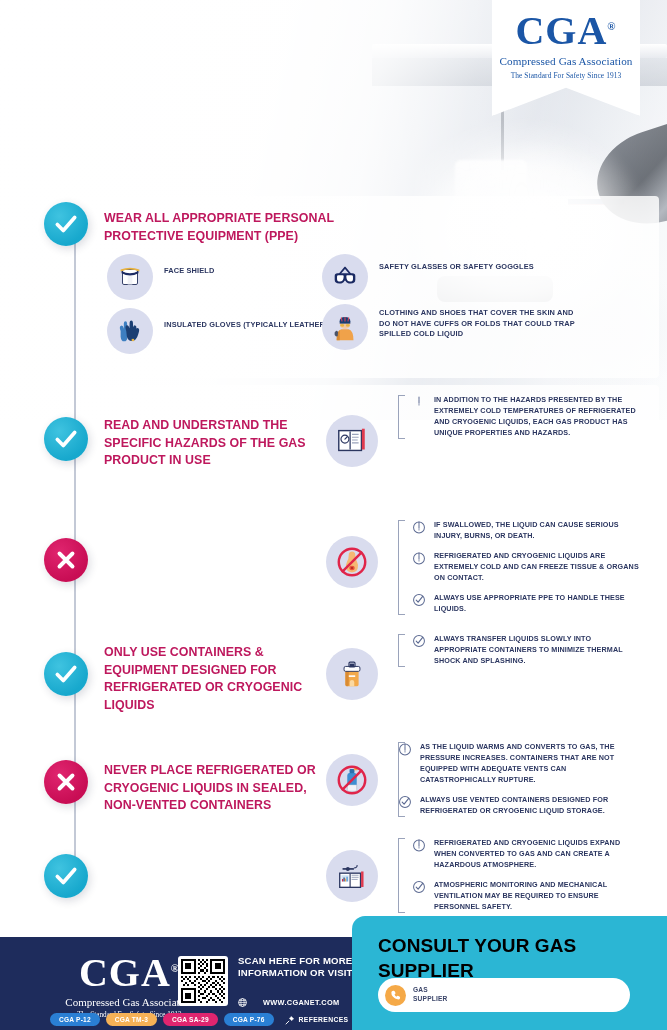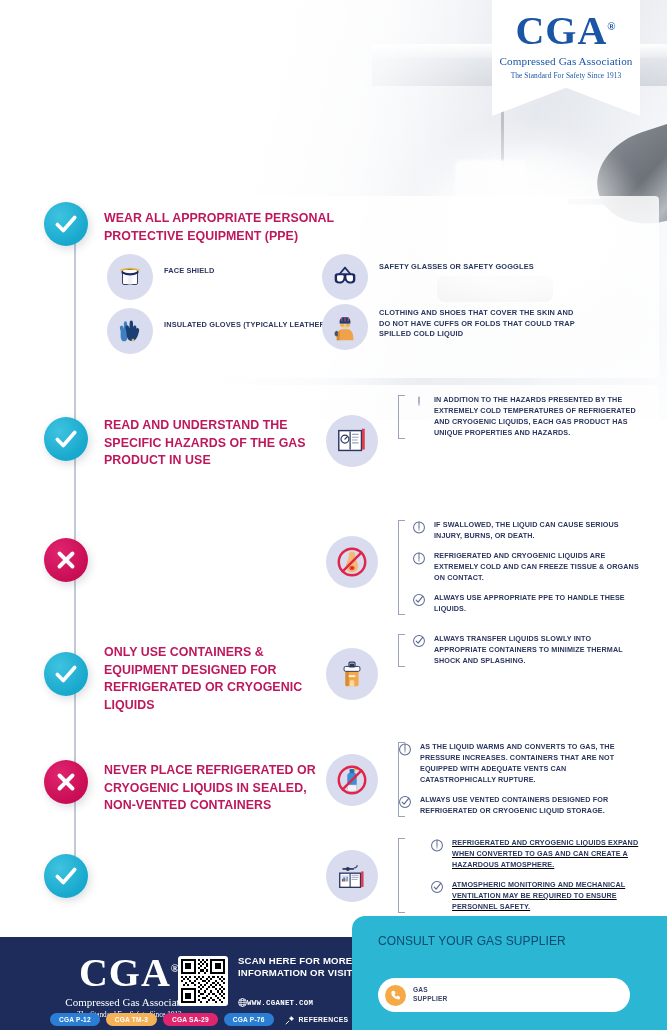--- a/index.html
+++ b/index.html
@@ -185,22 +185,22 @@
     background: #ffffff; border-radius: 3px; padding: 3px;
   }
   .qr canvas, .qr .qrgrid { width: 44px; height: 44px; display: block; }
   .scan-text {
     position: absolute; left: 238px; top: 18px; width: 120px;
     font-size: 9.6px; font-weight: 700; line-height: 1.26; color: #ffffff;
     text-transform: uppercase; letter-spacing: .2px;
   }
   .scan-url {
     position: absolute; left: 238px; top: 61px;
-    display: flex; align-items: center; gap: 0;
-    font-size: 7.4px; font-weight: 700; color: #ffffff; text-transform: uppercase; letter-spacing: .3px; font-family: Liberation Mono, monospace;
+    display: flex; align-items: center; gap: 16px;
+    font-size: 7.4px; font-weight: 700; color: #ffffff; text-transform: uppercase; letter-spacing: .3px;
   }
   .globe { width: 9px; height: 9px; flex: 0 0 9px; }
   .ref-row {
     position: absolute; left: 50px; top: 76px; display: flex; align-items: center; gap: 6px;
   }
   .pill {
     font-size: 6.6px; font-weight: 700; color: #ffffff; letter-spacing: .2px;
     padding: 3.2px 9px; border-radius: 9px; white-space: nowrap;
   }
   .ref-lab {
@@ -208,21 +208,21 @@
     font-size: 6.8px; font-weight: 700; color: #ffffff; letter-spacing: .35px; text-transform: uppercase;
   }
 
   
   .consult {
     position: absolute; left: 352px; top: 916px; width: 315px; height: 114px;
     background: #2bb6d4; border-top-left-radius: 13px;
     padding: 18px 22px 0 26px;
   }
   .consult-title {
-    font-size: 12px; font-weight: 400; line-height: 1.3; color: #0c4a6e;
+    font-size: 19px; font-weight: 700; line-height: 1.3; color: #000000;
     text-transform: uppercase; letter-spacing: .1px;
   }
   .supplier-box {
     position: absolute; left: 26px; top: 62px; width: 252px; height: 34px;
     background: #ffffff; border-radius: 17px; display: flex; align-items: center;
     padding-left: 7px; gap: 7px;
   }
   .phone-circle {
     width: 21px; height: 21px; border-radius: 50%; background: #f5a947;
     display: flex; align-items: center; justify-content: center; flex: 0 0 21px;
@@ -505,21 +505,21 @@
         <rect x="9" y="19.6" width="1.2" height="4.2" fill="#2b3660"></rect>
         <rect x="10.6" y="20.8" width="1.2" height="3" fill="#f3a94a"></rect>
         <rect x="12.2" y="18.8" width="1.2" height="5" fill="#3f8fd1"></rect>
         <path d="M17.6 17.2 H25 M17.6 19.4 H25 M17.6 21.6 H24" stroke="#9aa3bb" stroke-width="1"></path>
         <rect x="27.6" y="13.2" width="2.6" height="16.4" fill="#e03a4e"></rect>
       </svg>
     </div>
 
     <div class="bullets" style="left:398px;top:2px;width:244px;">
       <div class="bracket"></div>
-      <div style="padding-left:32px;text-decoration:underline;">
+      <div style="padding-left:14px;">
         <div class="bullet">
           <svg class="bico" viewBox="0 0 16 16">
             <circle cx="8" cy="8.6" r="6.2" fill="none" stroke="#5c6a92" stroke-width="1.15"></circle>
             <path d="M8 2.2 L8 5.2 M8 5.8 L8 9.3" stroke="#5c6a92" stroke-width="1.15" stroke-linecap="round"></path>
             <circle cx="8" cy="11.2" r=".75" fill="#5c6a92"></circle>
           </svg>
           <div class="btxt">REFRIGERATED AND CRYOGENIC LIQUIDS EXPAND WHEN CONVERTED TO GAS AND CAN CREATE A HAZARDOUS ATMOSPHERE.</div>
         </div>
         <div class="bullet">
           <svg class="bico" viewBox="0 0 16 16">

